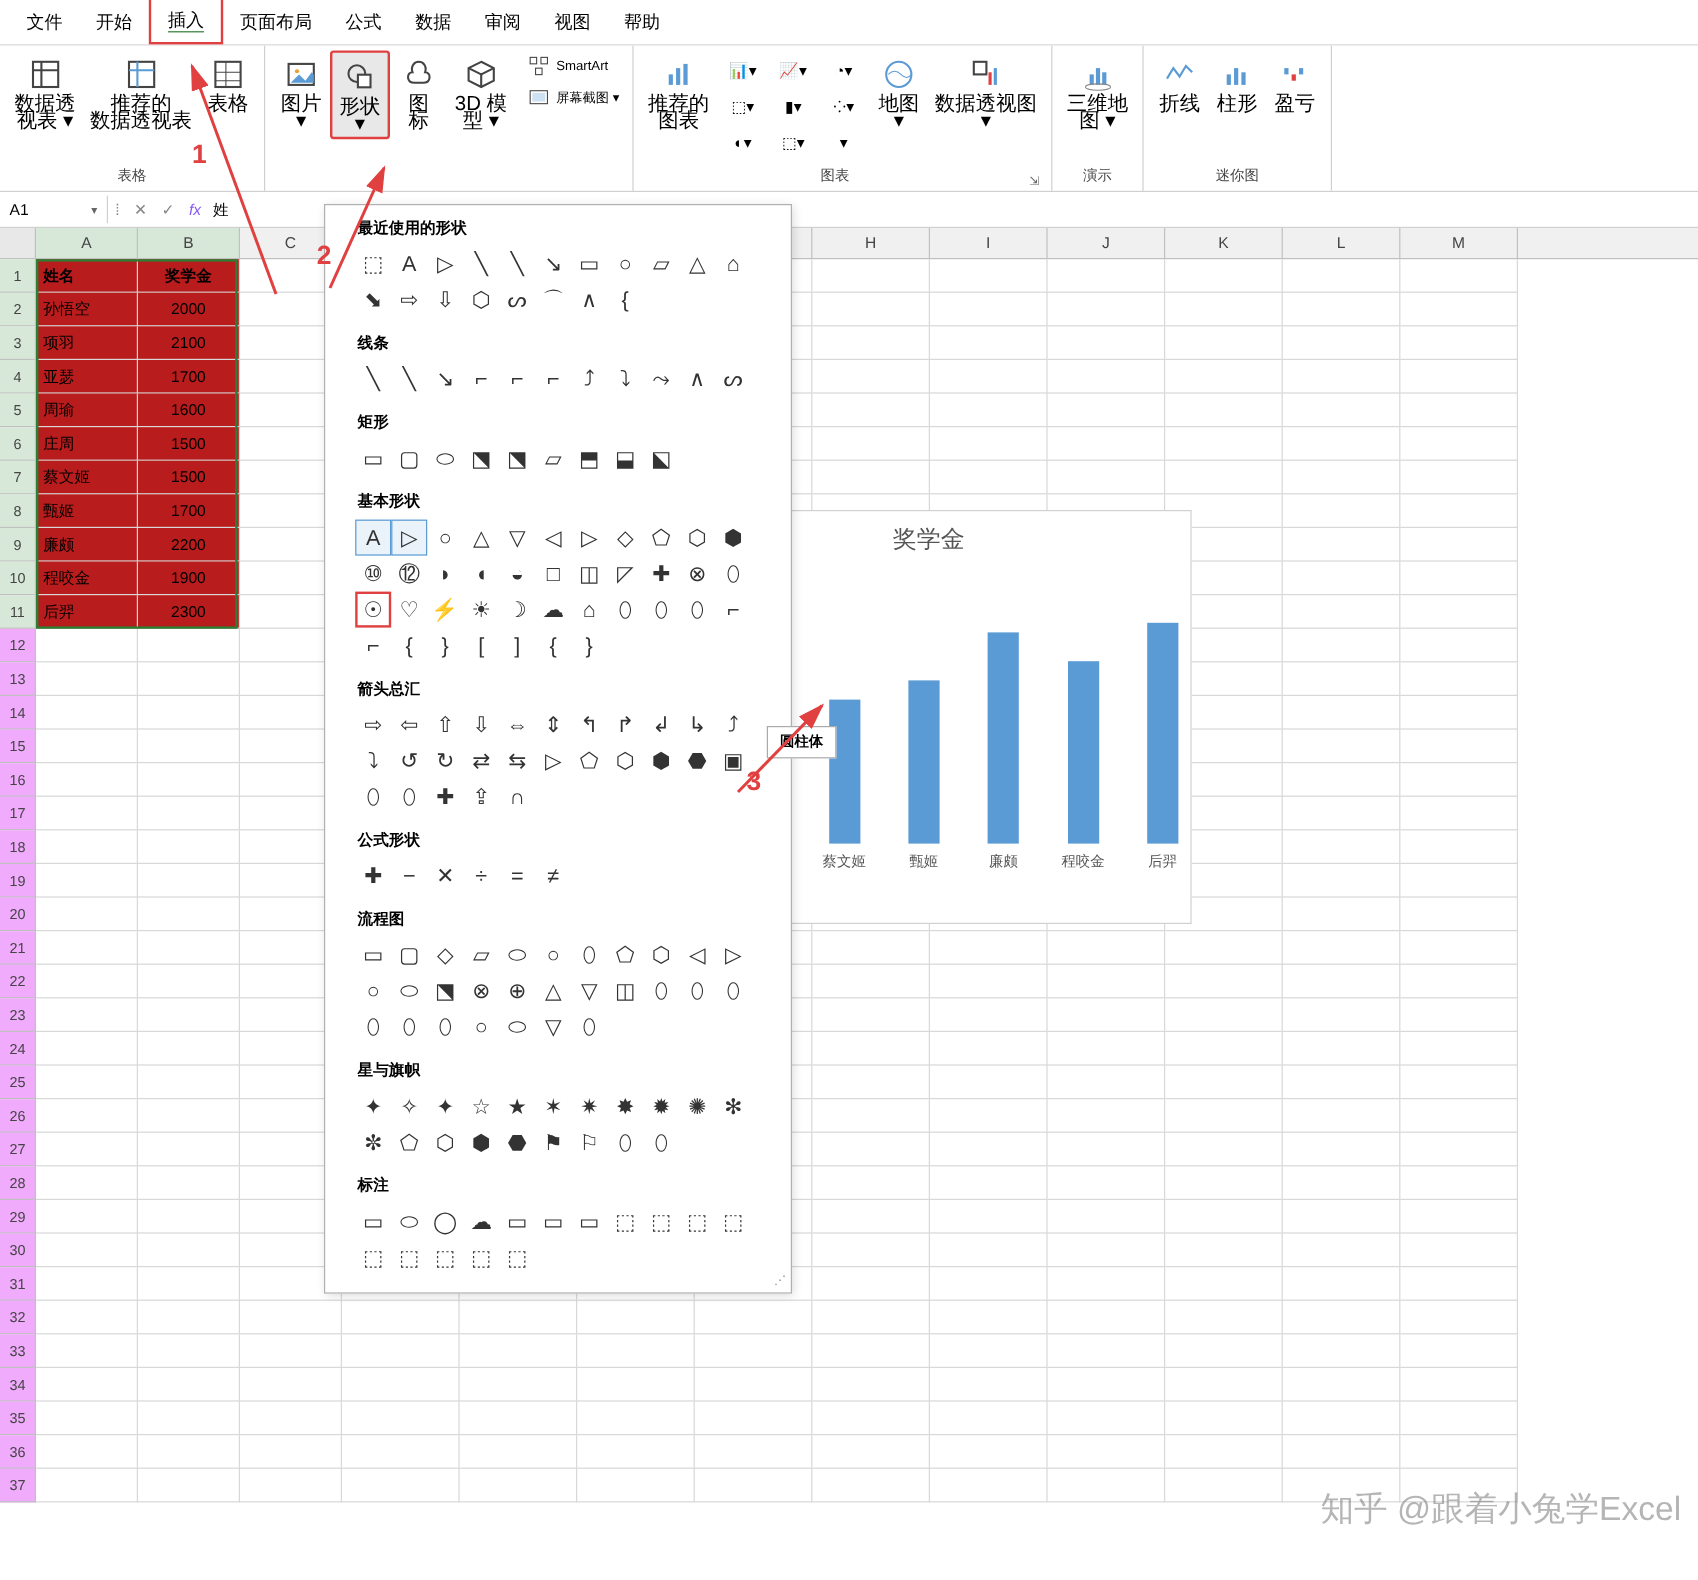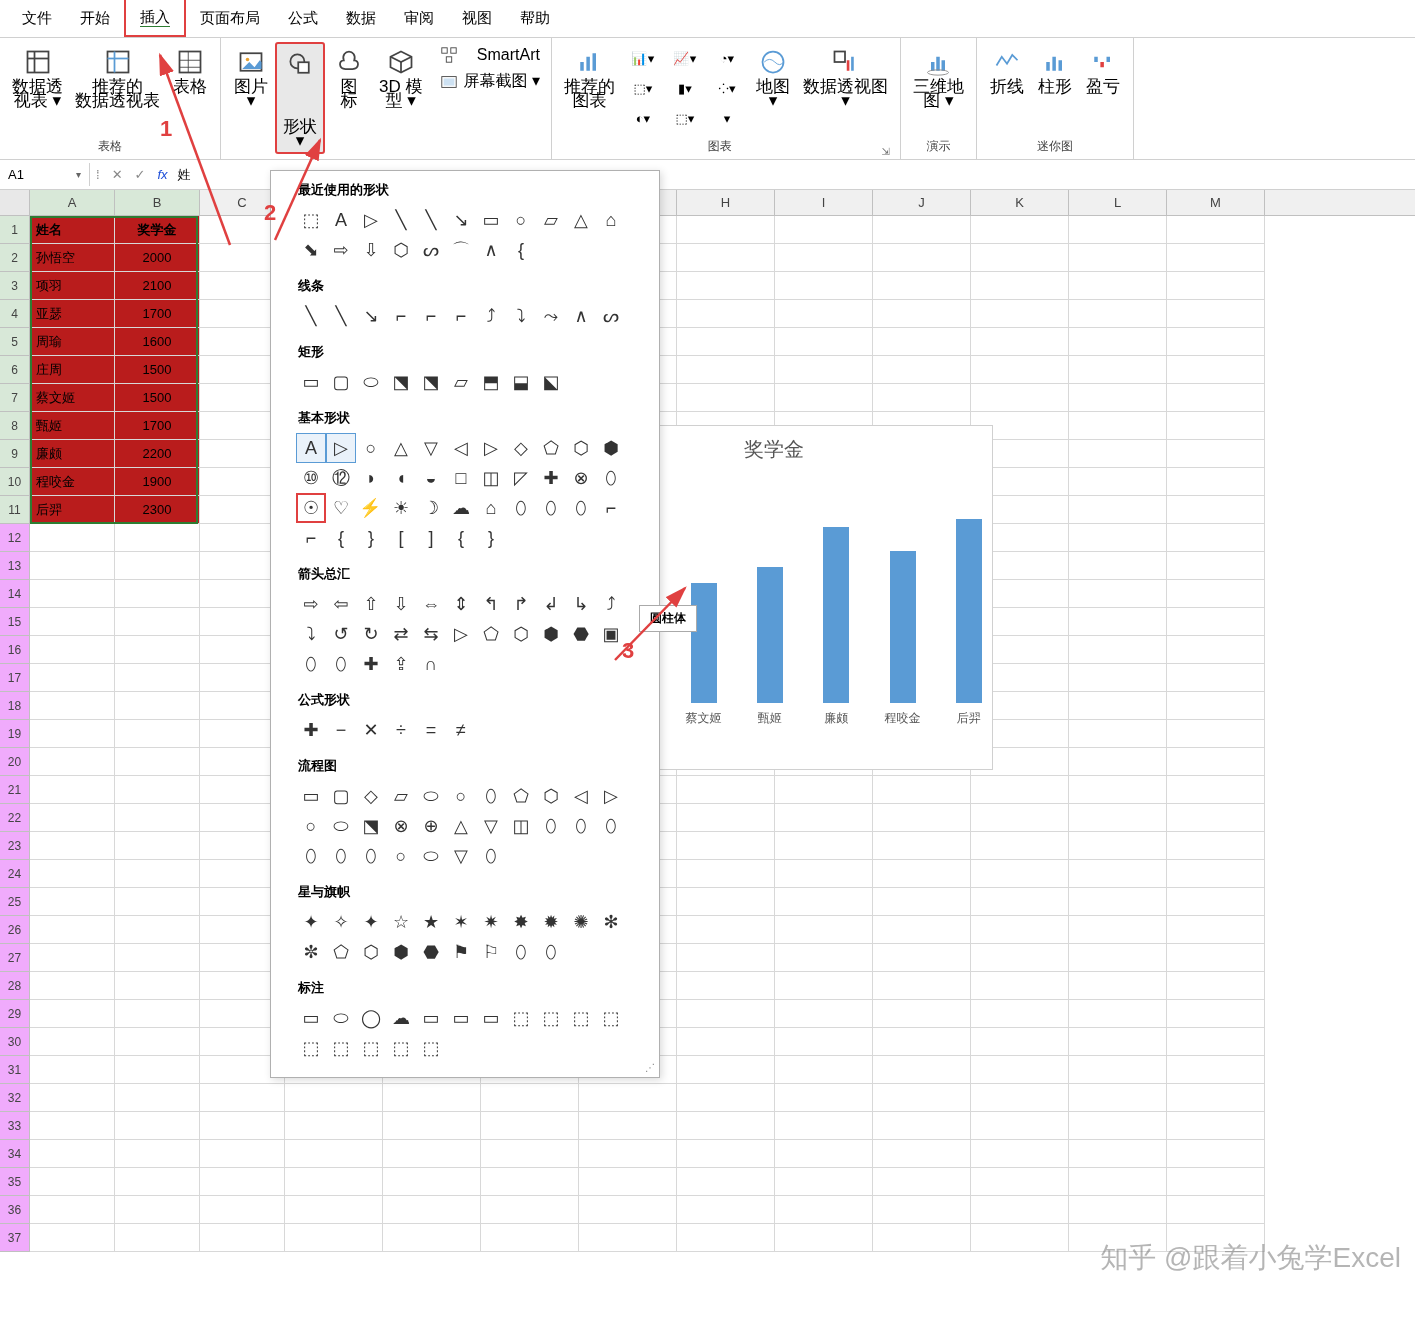--- a/index.html
+++ b/index.html
@@ -12,37 +12,37 @@
 
 
 .ribbon { display: flex; height: 122px; border-bottom: 1px solid #d0d0d0; background: #fff; }
 .ribbon-group { display: flex; flex-direction: column; border-right: 1px solid #d0d0d0; padding: 4px 6px 2px 6px; }
 .ribbon-group-row { display: flex; flex: 1; align-items: flex-start; }
 .ribbon-btn { display: flex; flex-direction: column; align-items: center; padding: 4px 6px; cursor: pointer; min-width: 48px; }
 .ribbon-btn.wide { min-width: 62px; }
 .ribbon-icon { width: 32px; height: 32px; display: flex; align-items: center; justify-content: center; margin-bottom: 2px; }
 .ribbon-label { font-size: 17px; text-align: center; line-height: 14px; white-space: pre-line; }
 .ribbon-group-label { font-size: 12px; text-align: center; color: #444; padding: 2px 0; }
-.ribbon-btn.highlighted { border: 2px solid #e04040; background: #e8e8e8; border-radius: 3px; gap: 38px; }
-
-.small-ribbon-btn { display: flex; align-items: center; padding: 2px 4px; margin: 1px; cursor: pointer; font-size: 16px; justify-content: space-between; }
+.ribbon-btn.highlighted { border: 2px solid #e04040; background: #e8e8e8; border-radius: 3px; }
+
+.small-ribbon-btn { display: flex; align-items: center; padding: 2px 4px; margin: 1px; cursor: pointer; font-size: 11px; }
 .small-ribbon-icon { width: 20px; height: 20px; margin-right: 4px; display: inline-flex; align-items: center; justify-content: center; }
 
 .chart-grid { display: grid; grid-template-columns: repeat(3, 40px); grid-template-rows: repeat(3, 28px); gap: 2px; padding: 2px; }
 .chart-grid-item { display: flex; align-items: center; justify-content: center; cursor: pointer; }
 
 .launcher { font-size: 10px; color: #666; align-self: flex-end; margin-right: 4px; cursor: pointer; }
 
 
 .formula-bar { display: flex; height: 30px; border-bottom: 1px solid #d0d0d0; align-items: center; }
 .name-box { width: 90px; border-right: 1px solid #d0d0d0; padding: 4px 8px; display: flex; align-items: center; justify-content: space-between; }
 .name-box-dd { font-size: 10px; color: #666; }
 .fb-sep { padding: 0 6px; color: #888; }
 .fb-btn { padding: 0 6px; color: #888; cursor: pointer; }
-.fx { font-style: italic; padding: 0 6px; color: #1d4ed8; }
+.fx { font-style: italic; padding: 0 6px; color: #8b5cf6; }
 .fb-input { flex: 1; padding: 4px; }
 
 
 .grid-area { position: relative; }
 .col-headers { display: flex; height: 26px; background: #f0f0f0; border-bottom: 1px solid #c0c0c0; }
 .corner { width: 30px; border-right: 1px solid #c0c0c0; background: #e8e8e8; }
 .col-h { border-right: 1px solid #c0c0c0; text-align: center; line-height: 26px; color: #444; font-size: 13px; }
 .col-h.sel { background: #d8e8d8; }
 .col-A { width: 85px; } .col-B { width: 85px; } .col-C { width: 85px; }
 .col-def { width: 98px; }

